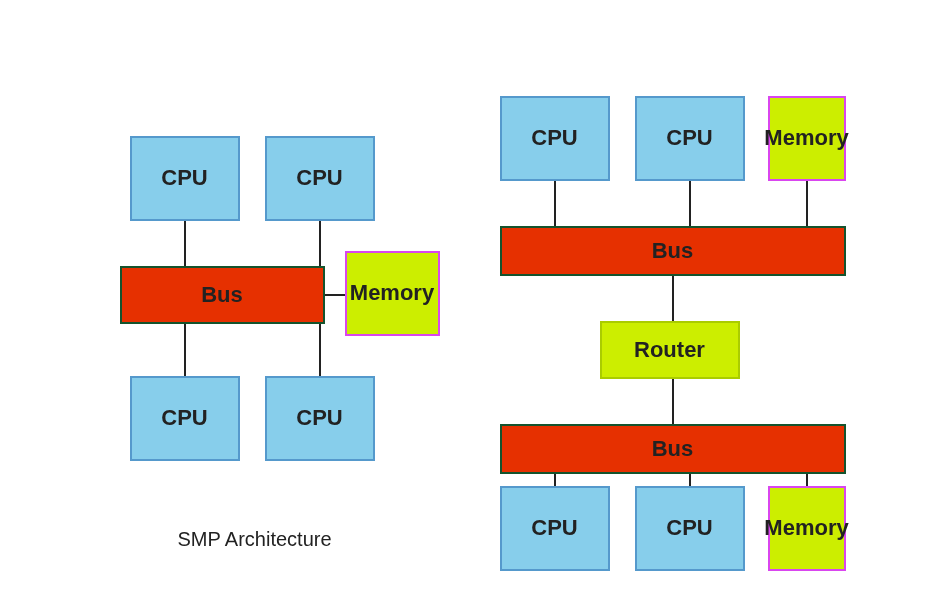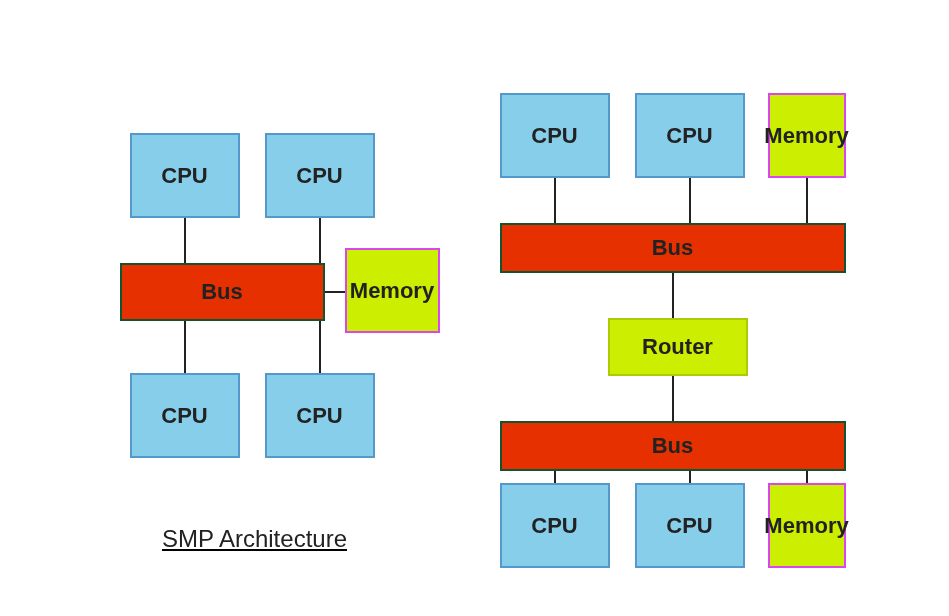--- a/index.html
+++ b/index.html
@@ -18,24 +18,23 @@
       flex-direction: row;
       align-items: flex-start;
       gap: 80px;
       padding: 20px 30px;
     }
     .architecture {
       display: flex;
       flex-direction: column;
       align-items: center;
       gap: 4px;
-      text-decoration: underline;
     }
     .arch-label {
-      font-size: 24px;
+      font-size: 20px;
       font-weight: normal;
       color: #222;
       margin-top: 18px;
       text-align: center;
     }
     
     .cpu-box {
       background: #87CEEB;
       border: 2px solid #5599cc;
       display: flex;
@@ -142,21 +141,21 @@
       left: 278px; top: 30px;
       width: 78px; height: 85px;
     }
     .numa-diagram .bus-t {
       position: absolute;
       left: 10px; top: 160px;
       width: 346px; height: 50px;
     }
     .numa-diagram .router {
       position: absolute;
-      left: 118px; top: 255px;
+      left: 110px; top: 255px;
       width: 140px; height: 58px;
     }
     .numa-diagram .bus-b {
       position: absolute;
       left: 10px; top: 358px;
       width: 346px; height: 50px;
     }
     .numa-diagram .cpu-bl {
       position: absolute;
       left: 10px; top: 420px;

